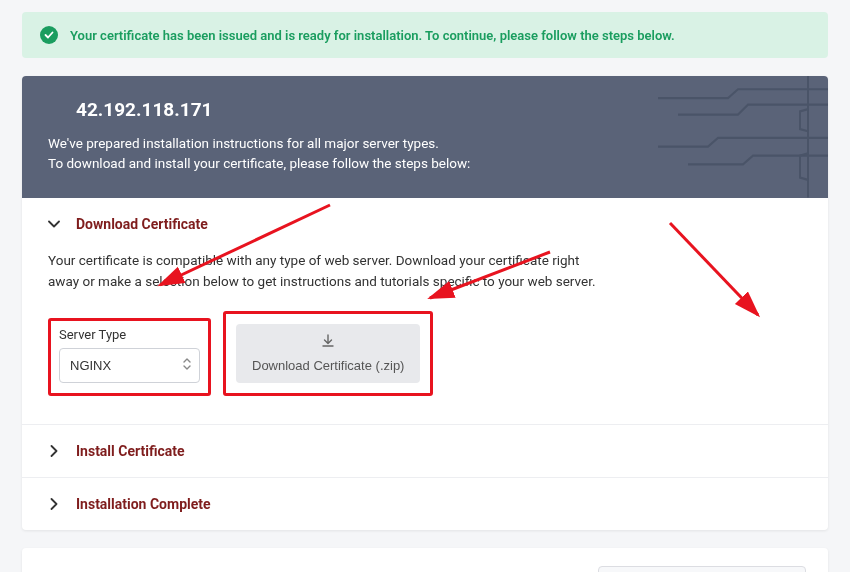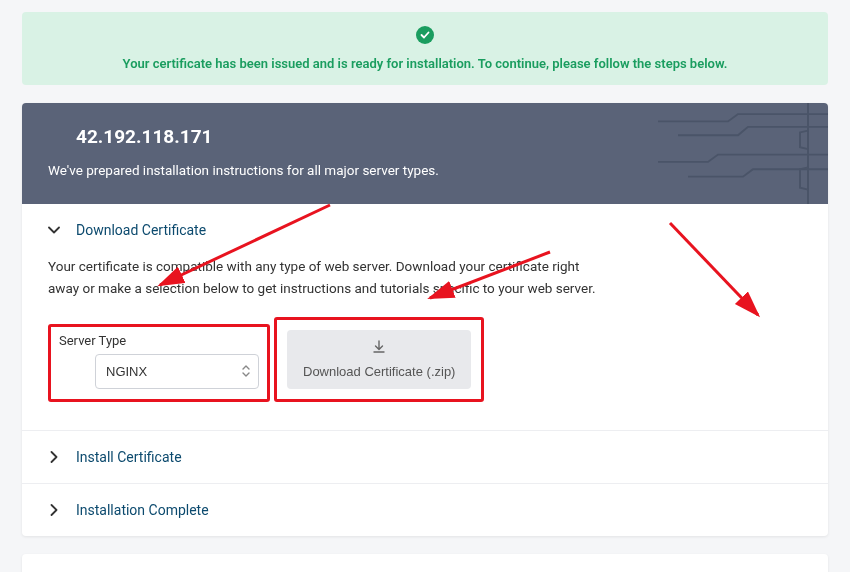--- a/index.html
+++ b/index.html
@@ -18,21 +18,20 @@
       padding: 12px 22px;
     }
     .alert-success {
       background: #d9f2e5;
       border-radius: 4px;
       padding: 14px 18px;
       display: flex;
       align-items: center;
       gap: 12px;
       margin-bottom: 18px;
-      flex-direction: column;
     }
     .alert-success .msg {
       color: #1a9d5f;
       font-weight: 600;
       font-size: 13px;
     }
     .success-icon {
       width: 18px;
       height: 18px;
       background: #1a9d5f;
@@ -89,22 +88,22 @@
     }
     .accordion-header {
       display: flex;
       align-items: center;
       gap: 16px;
       padding: 18px 26px;
       cursor: pointer;
     }
     .accordion-header .title {
       font-size: 14px;
-      font-weight: 400;
-      color: #0c4a6e;
+      font-weight: 700;
+      color: #7f1d1d;
     }
     .chevron {
       width: 12px;
       height: 12px;
       display: flex;
       align-items: center;
       justify-content: center;
       color: #333;
     }
     .accordion-body {
@@ -113,37 +112,36 @@
     .accordion-body .desc {
       font-size: 13.5px;
       color: #333;
       line-height: 1.6;
       margin-bottom: 18px;
       max-width: 560px;
     }
     .controls-row {
       display: flex;
       align-items: flex-end;
-      gap: 4px;
+      gap: 12px;
     }
     .field-group {
       border: 3px solid #e8131f;
       border-radius: 3px;
       padding: 6px 8px 10px;
     }
     .field-label {
       font-size: 13px;
       color: #333;
       margin-bottom: 6px;
       display: block;
     }
     .select-wrapper {
       position: relative;
-      width: 164px;
-      margin-left: 36px;
+      width: 141px;
     }
     .select-wrapper select {
       width: 100%;
       padding: 9px 28px 9px 10px;
       border: 1px solid #cfd2d8;
       border-radius: 4px;
       font-size: 13px;
       color: #333;
       background: white;
       appearance: none;
@@ -267,20 +265,21 @@
         <path class="decor-line" d="M20 35 L80 35 L90 26 L170 26"></path>
         <path class="decor-line" d="M0 64 L50 64 L60 56 L170 56"></path>
         <path class="decor-line" d="M30 80 L85 80 L95 72 L170 72"></path>
         <path class="decor-line" d="M150 0 L150 110"></path>
         <path class="decor-line" d="M150 30 L142 32 L142 48 L150 50"></path>
         <path class="decor-line" d="M150 70 L142 72 L142 92 L150 94"></path>
       </svg>
       <h2>42.192.118.171</h2>
       <p>
         <span>We've prepared installation instructions for all major server types.</span><br>
+        <span>To download and install your certificate, please follow the steps below:</span>
       </p>
     </div>
 
     <div class="accordion-item">
       <div class="accordion-header">
         <span class="chevron">
           <svg width="12" height="8" viewBox="0 0 12 8">
               <path d="M1 1.5 L6 6.5 L11 1.5" stroke="#333" stroke-width="1.8" fill="none" stroke-linecap="round" stroke-linejoin="round"></path>
             </svg>
         </span>

